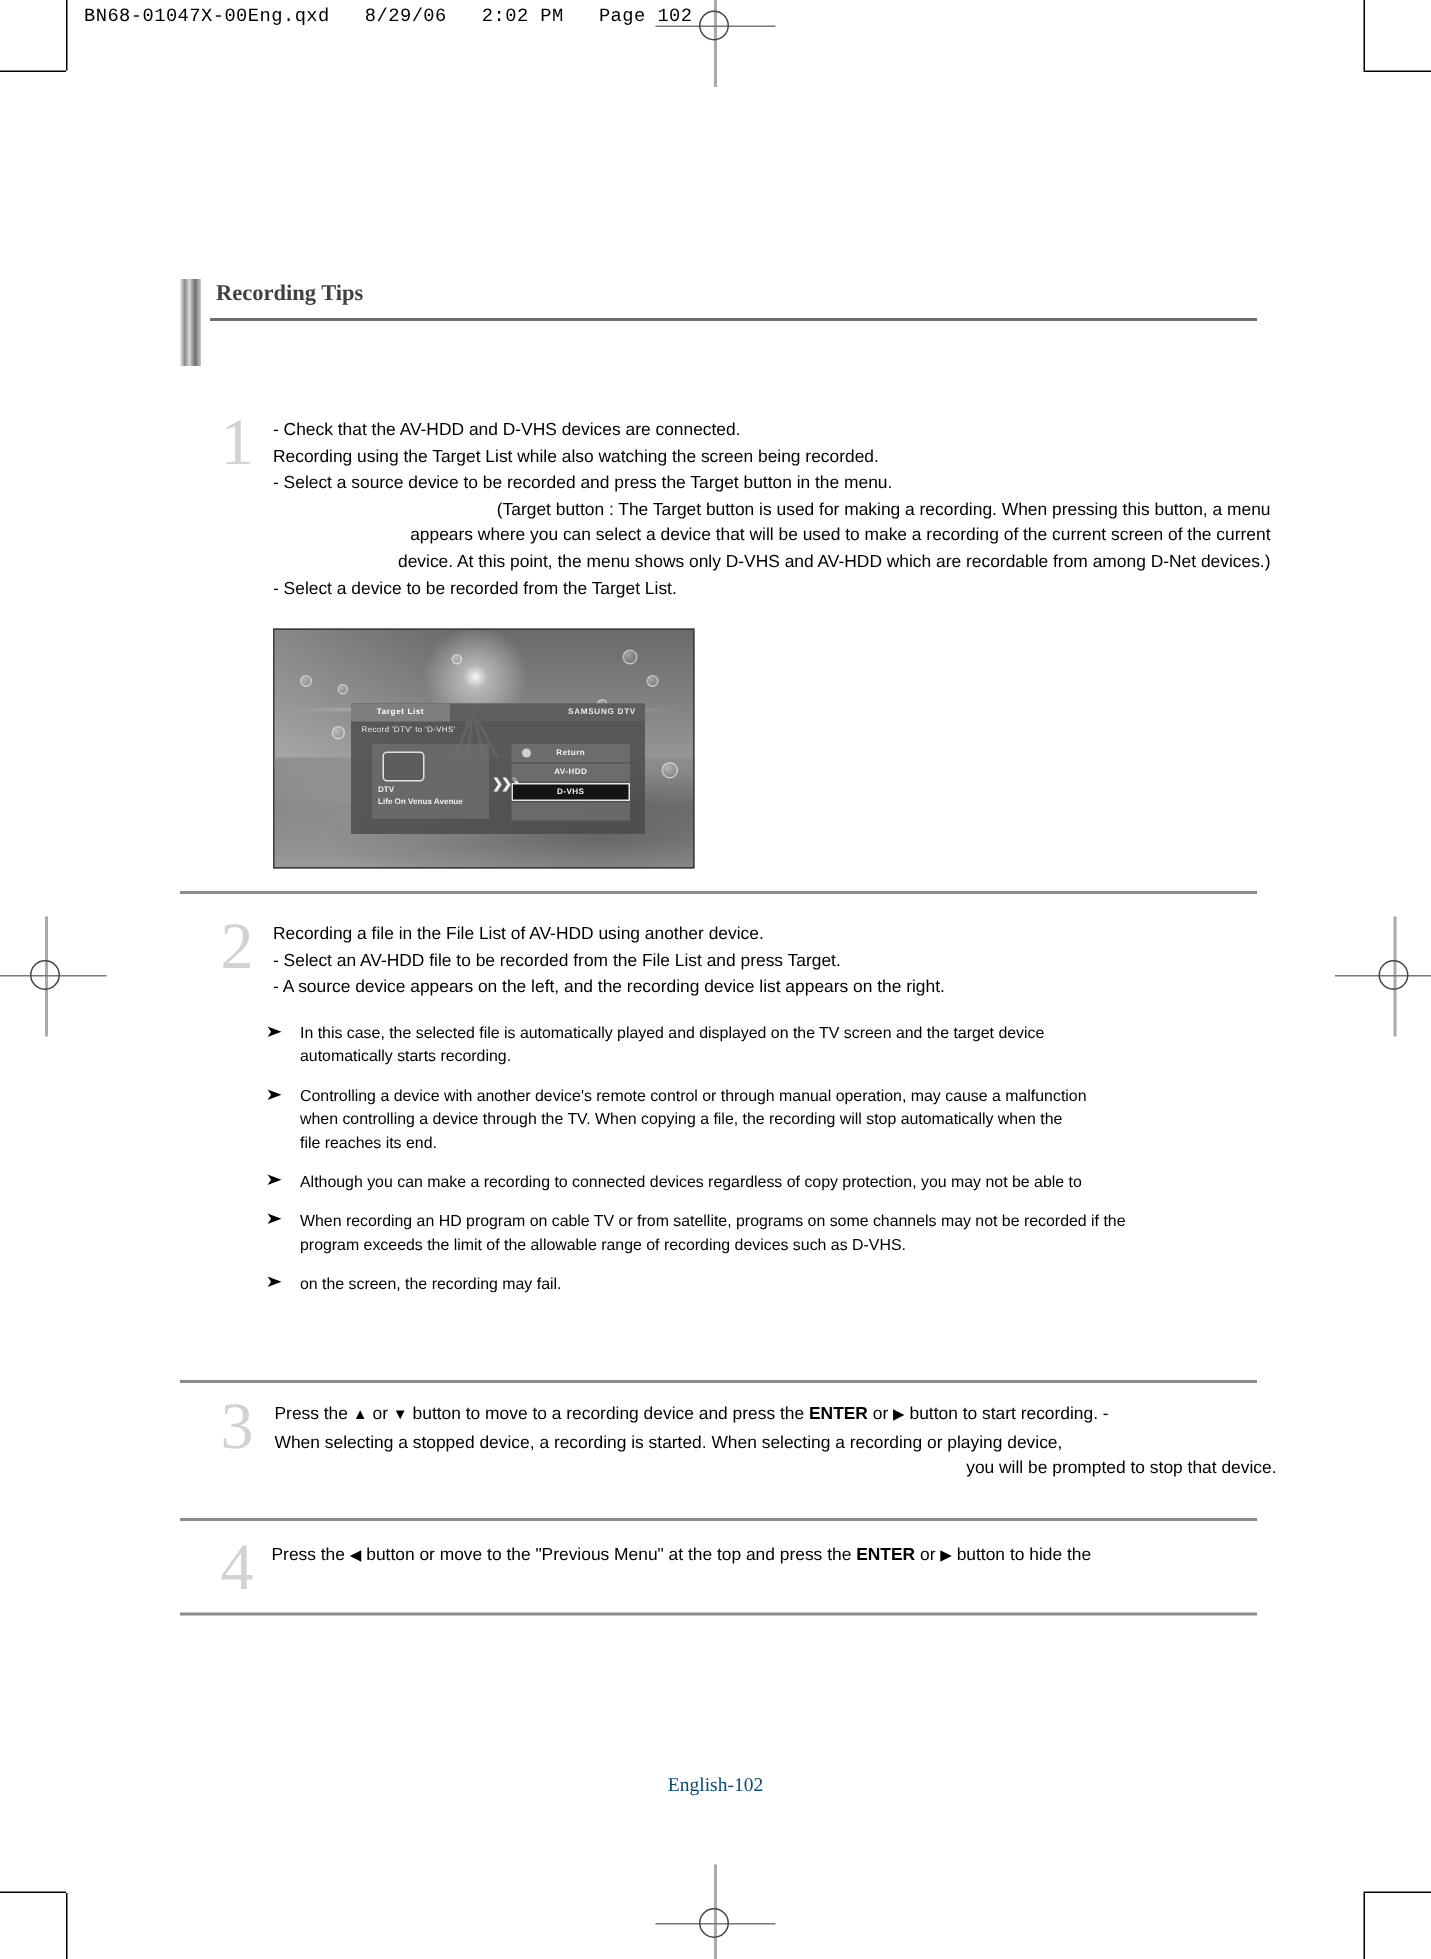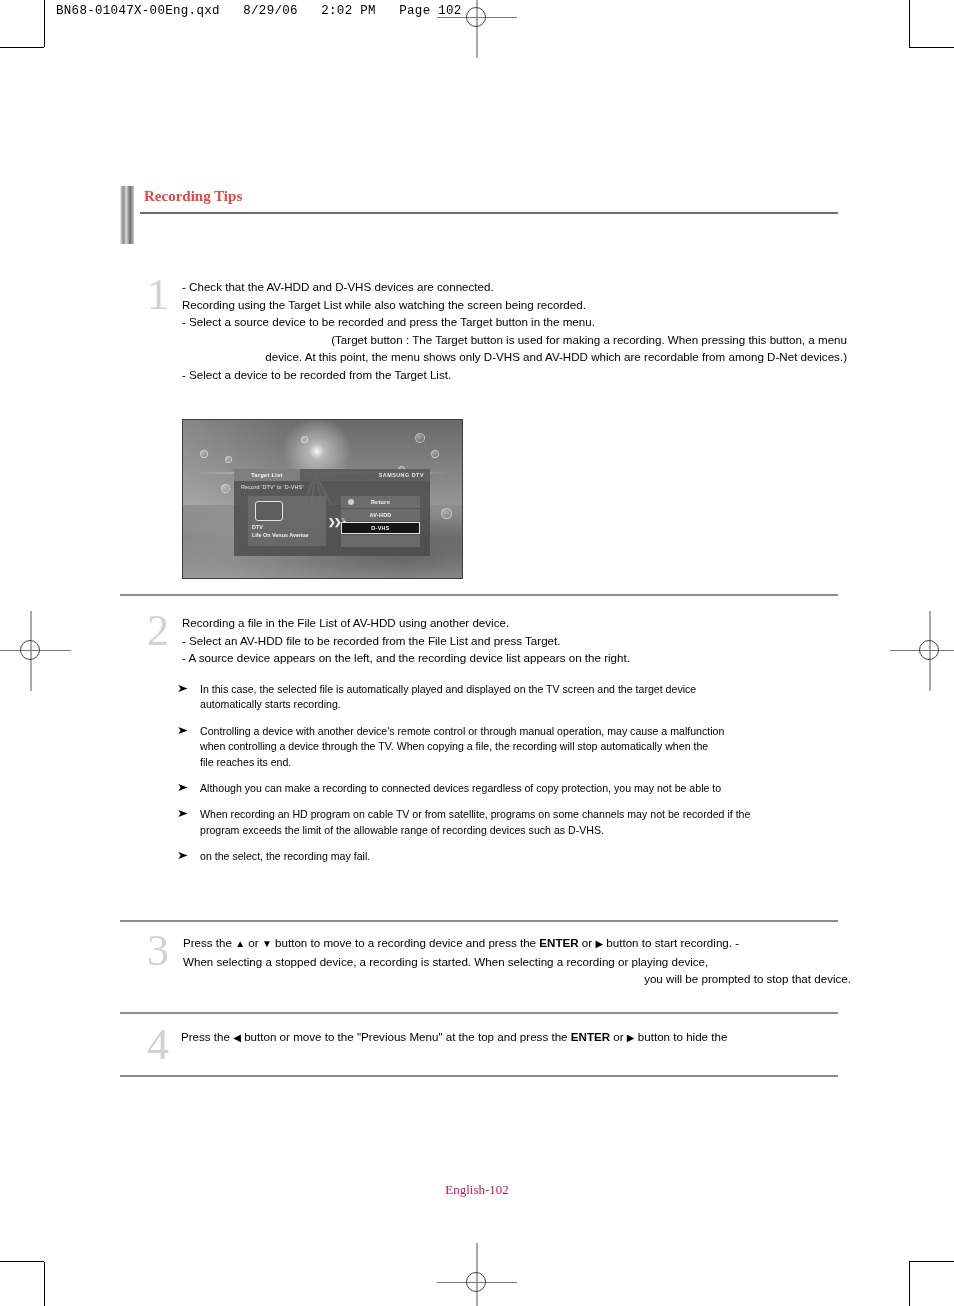--- a/index.html
+++ b/index.html
@@ -85,21 +85,21 @@
     height: 58px;
     background: linear-gradient(to right, #f2f2f2 0%, #8a8a8a 22%, #d8d8d8 45%, #6e6e6e 72%, #c9c9c9 100%);
   }
   .title-text {
     position: absolute;
     left: 24px;
     top: 2px;
     font-family: "Liberation Serif", serif;
     font-weight: bold;
     font-size: 15px;
-    color: #ef4444;
+    color: #404040;
   }
   .title-rule {
     position: absolute;
     left: 20px;
     top: 26px;
     width: 698px;
     height: 1.5px;
     background: #6e6e6e;
   }
 
@@ -163,21 +163,21 @@
   .bold { font-weight: bold; }
 
   
   .footer {
     position: absolute;
     width: 954px;
     top: 1182px;
     text-align: center;
     font-family: "Liberation Serif", serif;
     font-size: 13px;
-    color: #be185d;
+    color: #0c4a6e;
   }
 
   
   .figure {
     position: absolute;
     left: 182px;
     top: 419px;
     width: 281px;
     height: 160px;
     border: 1px solid #3c3c3c;
@@ -396,20 +396,21 @@
     <div class="title-rule"></div>
   </div>
 
   <div class="step" style="left:147px; top:274px; width:700px;">
     <div class="step-num">1</div>
     <div class="step-body" style="left:35px; top:4px; width:665px;">
       <p>- Check that the AV-HDD and D-VHS devices are connected.</p>
       <p>Recording using the Target List while also watching the screen being recorded.</p>
       <p>- Select a source device to be recorded and press the Target button in the menu.</p>
       <p class="indent-1">(Target button : The Target button is used for making a recording. When pressing this button, a menu</p>
+      <p class="indent-1">appears where you can select a device that will be used to make a recording of the current screen of the current</p>
       <p class="indent-1">device. At this point, the menu shows only D-VHS and AV-HDD which are recordable from among D-Net devices.)</p>
       <p>- Select a device to be recorded from the Target List.</p>
     </div>
   </div>
 
   <div class="figure">
     <div class="fig-sky"></div>
     <div class="fig-flare-h"></div>
     <div class="fig-ray" style="transform:rotate(-28deg);"></div>
     <div class="fig-ray" style="transform:rotate(-14deg);"></div>
@@ -485,21 +486,21 @@
       <span class="note-mark">➤</span>
       <p>Although you can make a recording to connected devices regardless of copy protection, you may not be able to</p>
     </div>
     <div class="note">
       <span class="note-mark">➤</span>
       <p>When recording an HD program on cable TV or from satellite, programs on some channels may not be recorded if the</p>
       <p>program exceeds the limit of the allowable range of recording devices such as D-VHS.</p>
     </div>
     <div class="note">
       <span class="note-mark">➤</span>
-      <p>on the select, the recording may fail.</p>
+      <p>on the screen, the recording may fail.</p>
     </div>
   </div>
 
   <div class="divider" style="top:920px;"></div>
 
   <div class="step" style="left:147px; top:930px; width:700px;">
     <div class="step-num">3</div>
     <div class="step-body" style="left:36px; top:4px; width:668px;">
       <p>
         <span>Press the</span>

